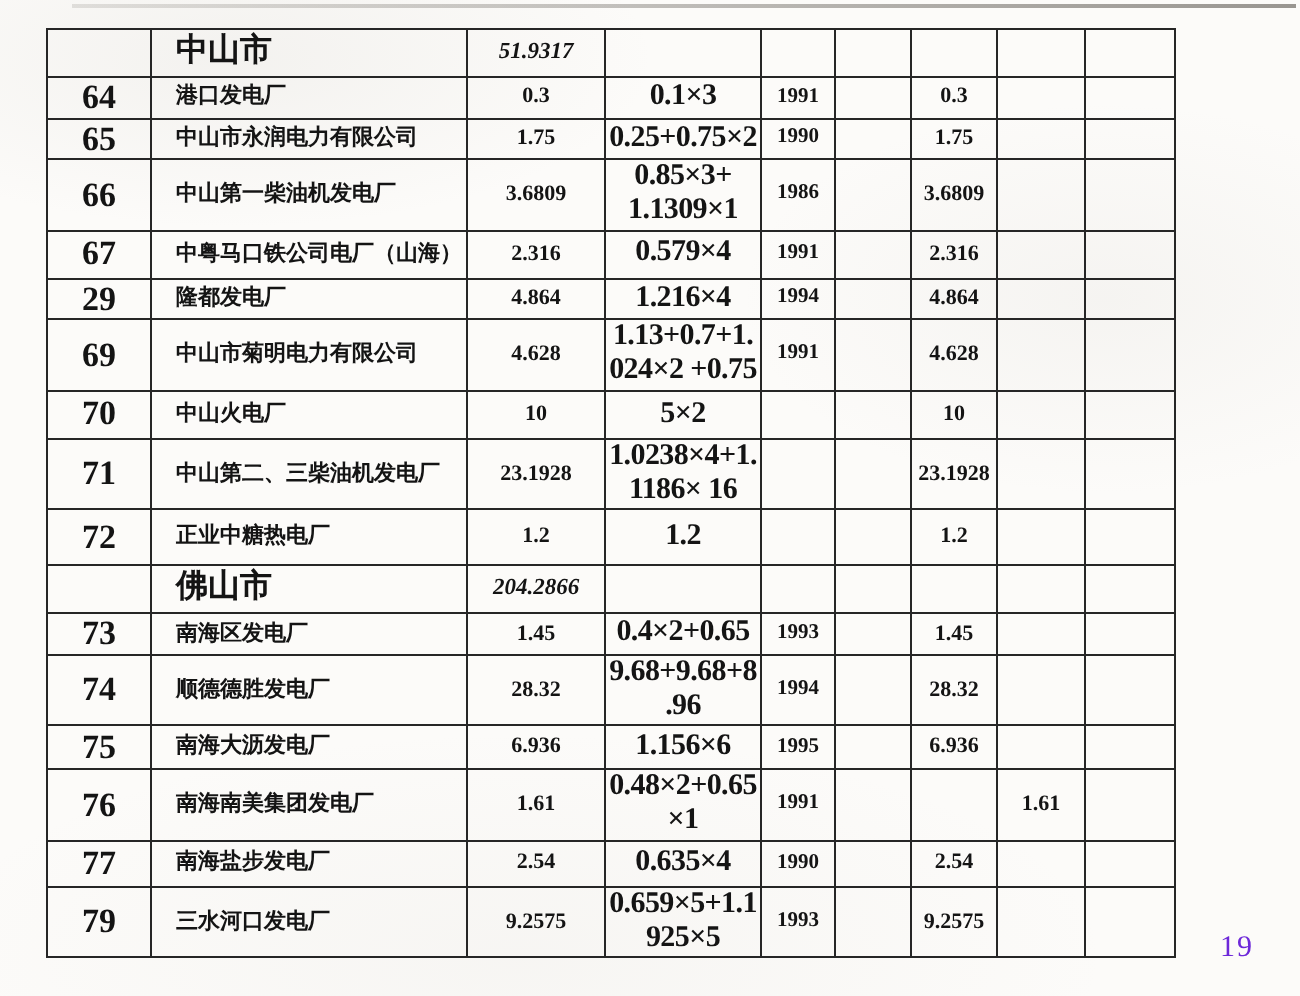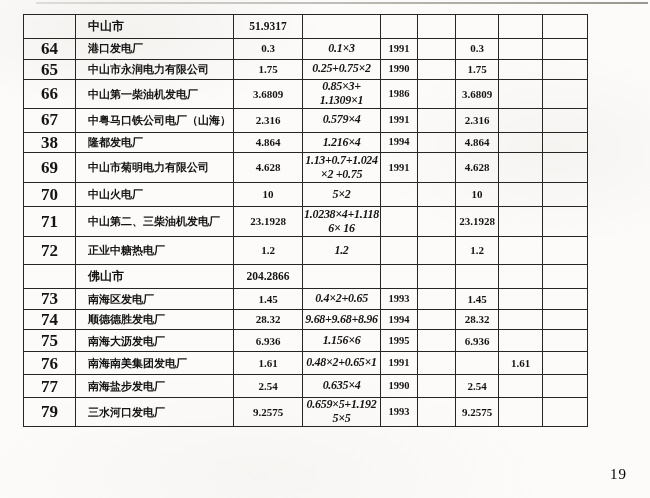--- a/index.html
+++ b/index.html
@@ -26,28 +26,28 @@
     padding:0 1px;
     text-align:center;vertical-align:middle;
     font-size:11px;font-weight:700;color:#141414;
     line-height:1.15;overflow:hidden;
   }
   td.c-name{
     text-align:left;padding-left:12px;font-size:11px;
     font-family:"Liberation Sans","DejaVu Sans",sans-serif;font-weight:700;
     white-space:nowrap;
   }
-  td.c-units{font-size:12px;letter-spacing:-0.3px;word-break:break-word;font-style:italic;}
+  td.c-units{font-size:15px;letter-spacing:-0.3px;word-break:break-word;}
   td.c-year{font-size:10.5px;}
   td.c-idx{font-size:17px;}
-  tr.city td.c-name{font-size:12px;}
-  tr.city td.c-cap{font-size:11.5px;}
+  tr.city td.c-name{font-size:16px;}
+  tr.city td.c-cap{font-size:11.5px;font-style:italic;}
   .page-number{
     position:absolute;left:610px;top:466px;
-    font-size:15px;color:#000000;letter-spacing:1px;
+    font-size:15px;color:#6d28d9;letter-spacing:1px;
   }
 </style>
 </head>
 <body>
 
 <div class="scan-artifact-top"></div>
 
 <table class="plants">
   <colgroup>
     <col style="width:52px">
@@ -110,21 +110,21 @@
         <td class="c-name">中粤马口铁公司电厂（山海）</td>
         <td class="c-cap">2.316</td>
         <td class="c-units">0.579×4</td>
         <td class="c-year">1991</td>
         <td class="c-blank"></td>
         <td class="c-cap2">2.316</td>
         <td class="c-extra"></td>
         <td class="c-extra2"></td>
       </tr>
       <tr style="height: 14px;">
-        <td class="c-idx">38</td>
+        <td class="c-idx">29</td>
         <td class="c-name">隆都发电厂</td>
         <td class="c-cap">4.864</td>
         <td class="c-units">1.216×4</td>
         <td class="c-year">1994</td>
         <td class="c-blank"></td>
         <td class="c-cap2">4.864</td>
         <td class="c-extra"></td>
         <td class="c-extra2"></td>
       </tr>
       <tr style="height: 30px; margin-top: 19px;">

